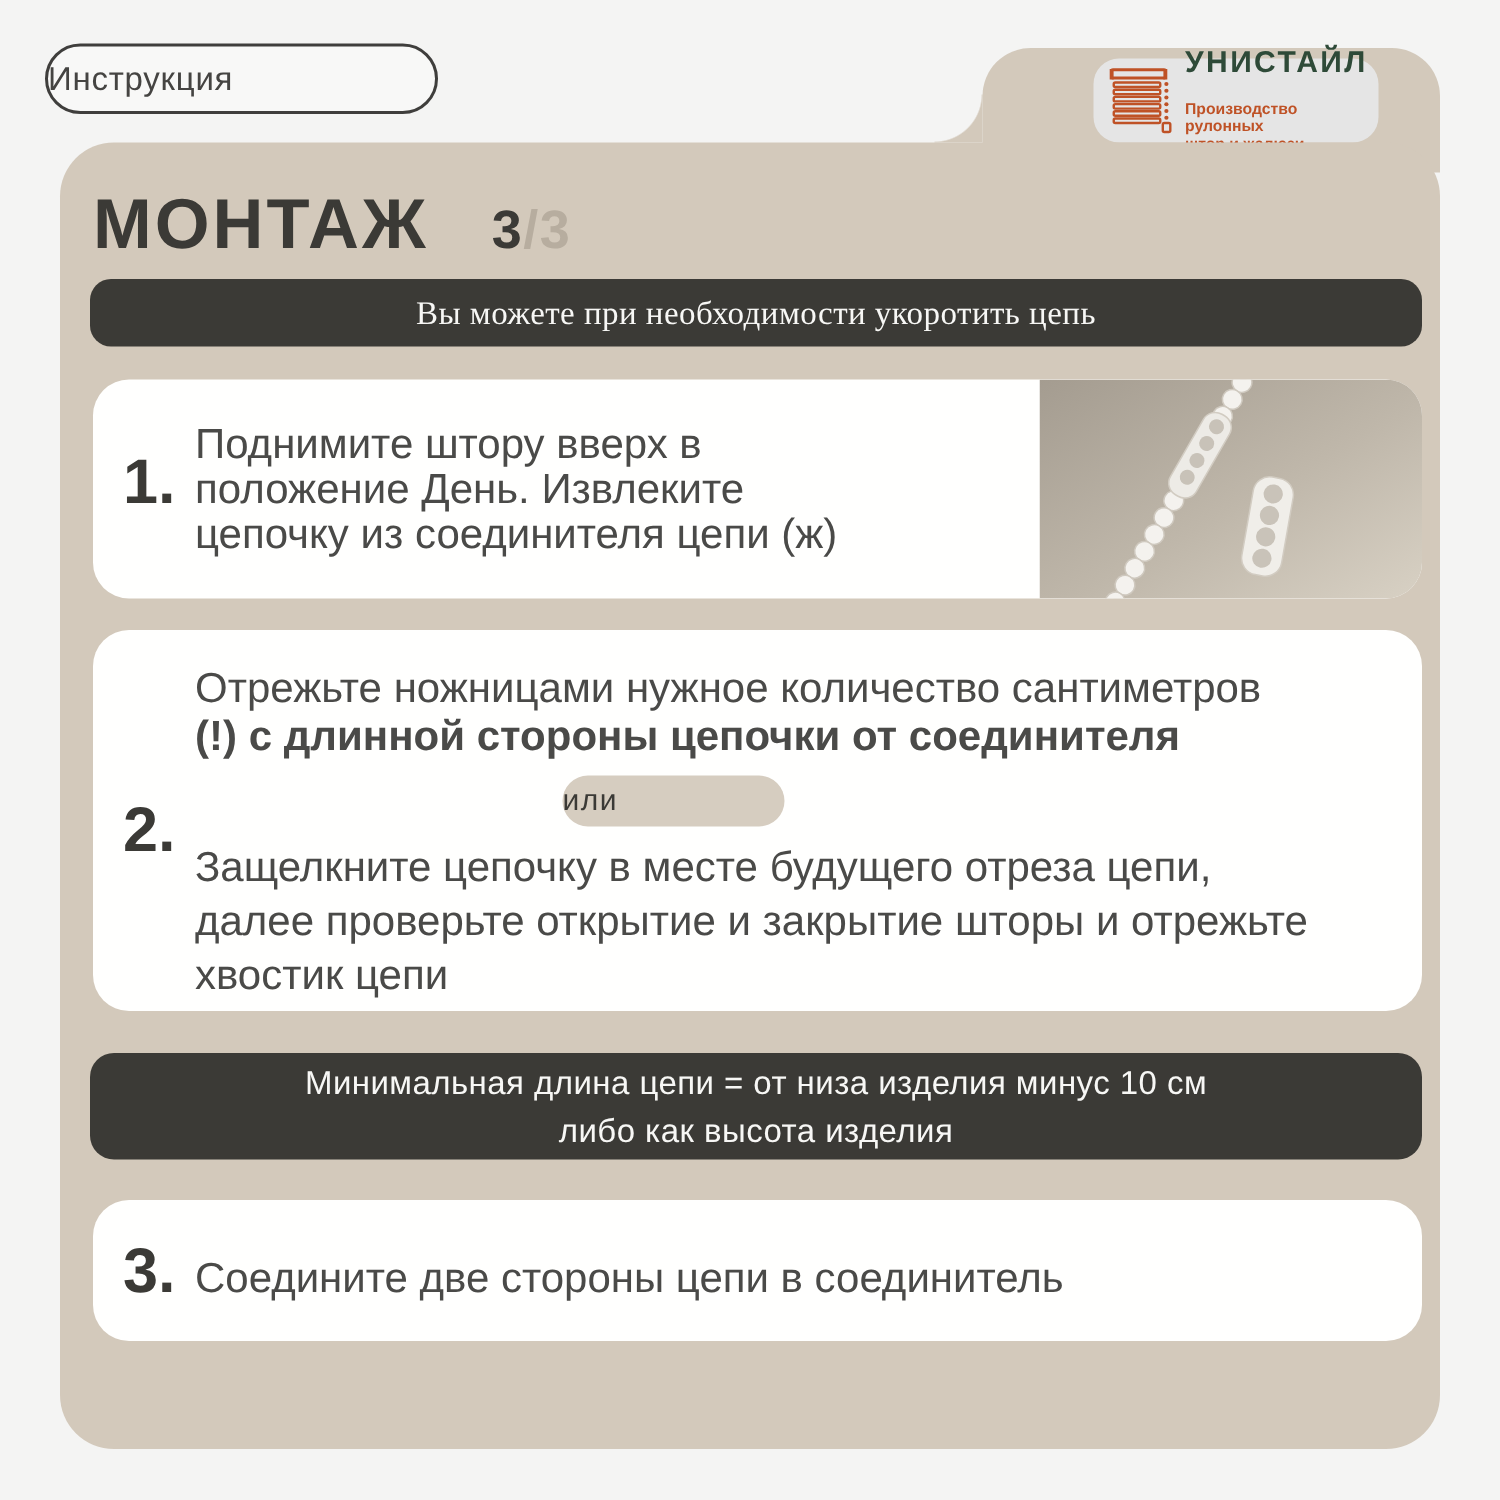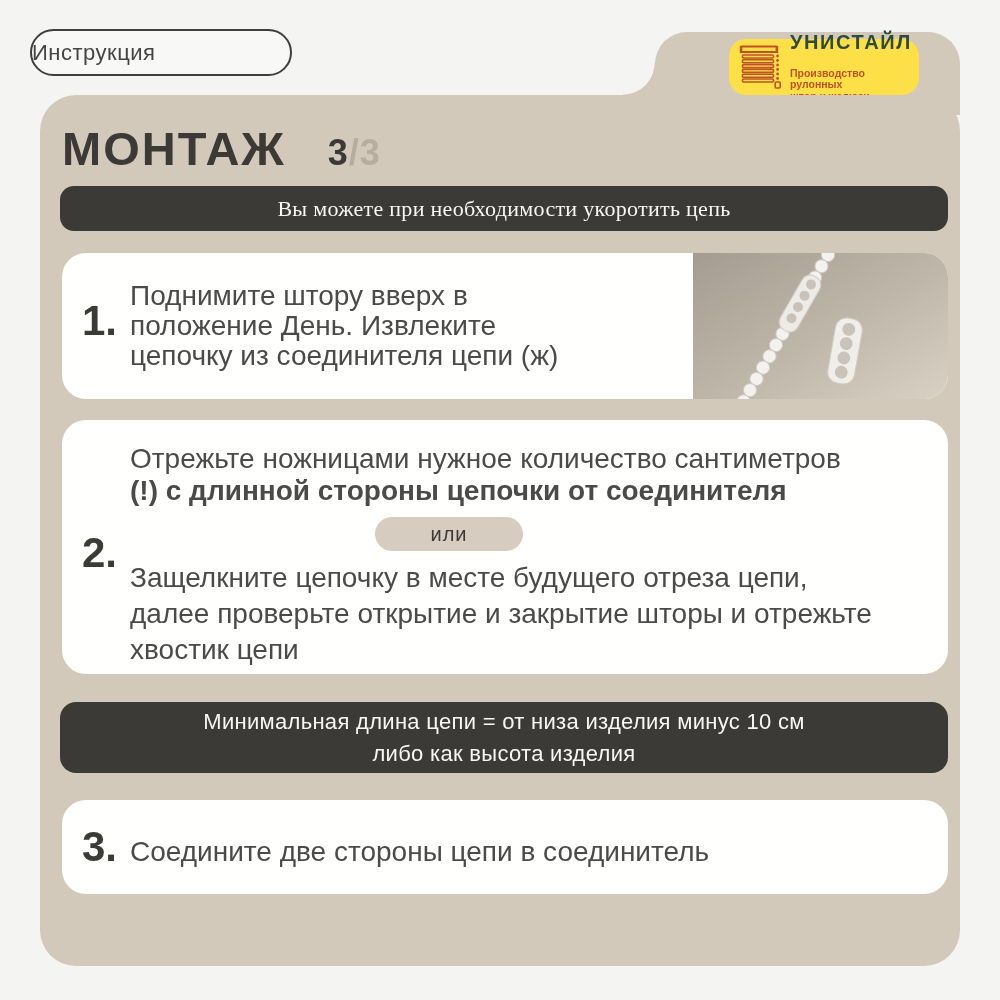--- a/index.html
+++ b/index.html
@@ -23,21 +23,21 @@
   .logo-tab{
     position:absolute;right:40px;top:32px;width:305px;height:83px;
     background:#d3c9bb;border-radius:32px 32px 0 0;
   }
   .logo-tab::before{
     content:"";position:absolute;left:-32px;top:31px;width:32px;height:32px;
     background:radial-gradient(circle 32px at 0 0, rgba(0,0,0,0) 31px, #d3c9bb 32px);
   }
   .logo-box{
     position:absolute;left:74px;top:7px;width:190px;height:56px;
-    background:#fde047;border-radius:17px;
+    background:#e5e5e5;border-radius:17px;
     display:flex;align-items:center;padding:0 10px;box-sizing:border-box;gap:7px;
   }
   .logo-text{display:flex;flex-direction:column;justify-content:center;}
   .logo-name{font-size:20px;font-weight:700;color:#2e4a38;letter-spacing:1.6px;line-height:20px;}
   .logo-tagline{font-size:10.5px;font-weight:700;color:#bf5226;line-height:11.5px;margin-top:16px;}
 
   
   .main-card{
     position:absolute;left:40px;top:95px;width:920px;height:871px;
     background:#d3c9bb;border-radius:36px;
@@ -72,21 +72,21 @@
     position:absolute;font-size:28px;color:#4a4a48;
   }
   .s1-num{left:20px;top:47px;}
   .s1-text{left:68px;top:28px;line-height:30px;}
 
   .s2-p1{left:68px;top:23px;line-height:32px;}
   .s2-bold{font-weight:700;}
   .or-pill{
     position:absolute;left:313px;top:97px;width:148px;height:34px;
     background:#d6cdc0;border-radius:17px;
-    display:flex;align-items:center;justify-content:center;
+    display:flex;align-items:center;justify-content:flex-start;
     font-size:20px;color:#3b3a36;letter-spacing:1px;
   }
   .s2-num{left:20px;top:112px;}
   .s2-p2{left:68px;top:140px;line-height:36px;}
 
   .s3-num{left:20px;top:26px;}
   .s3-text{left:68px;top:36px;}
 
   .step-photo{
     position:absolute;right:0;top:0;width:255px;height:146px;

